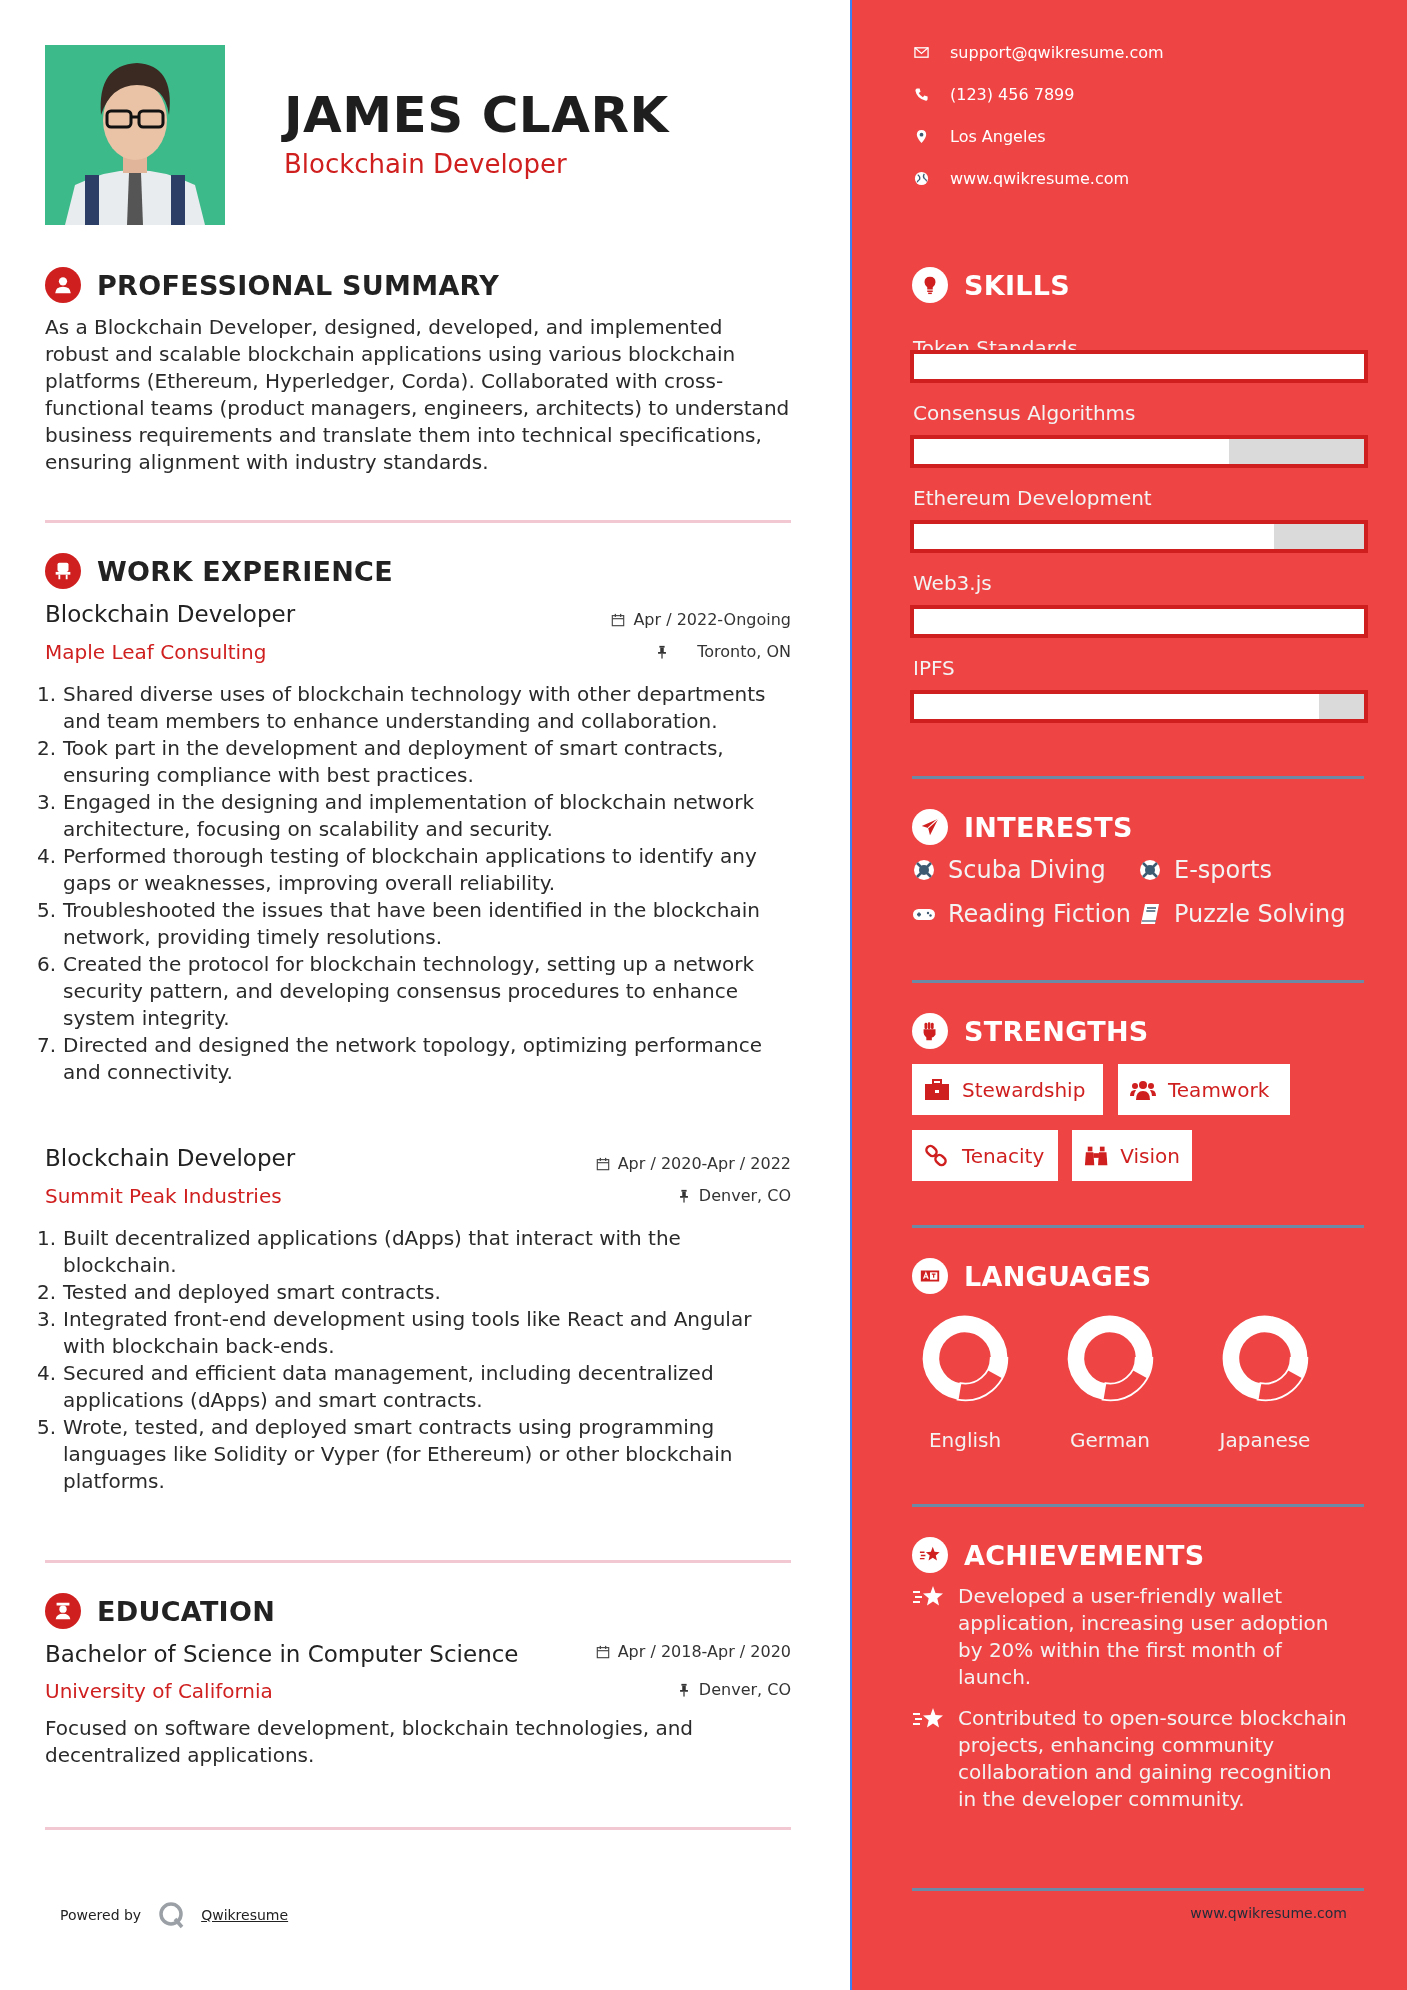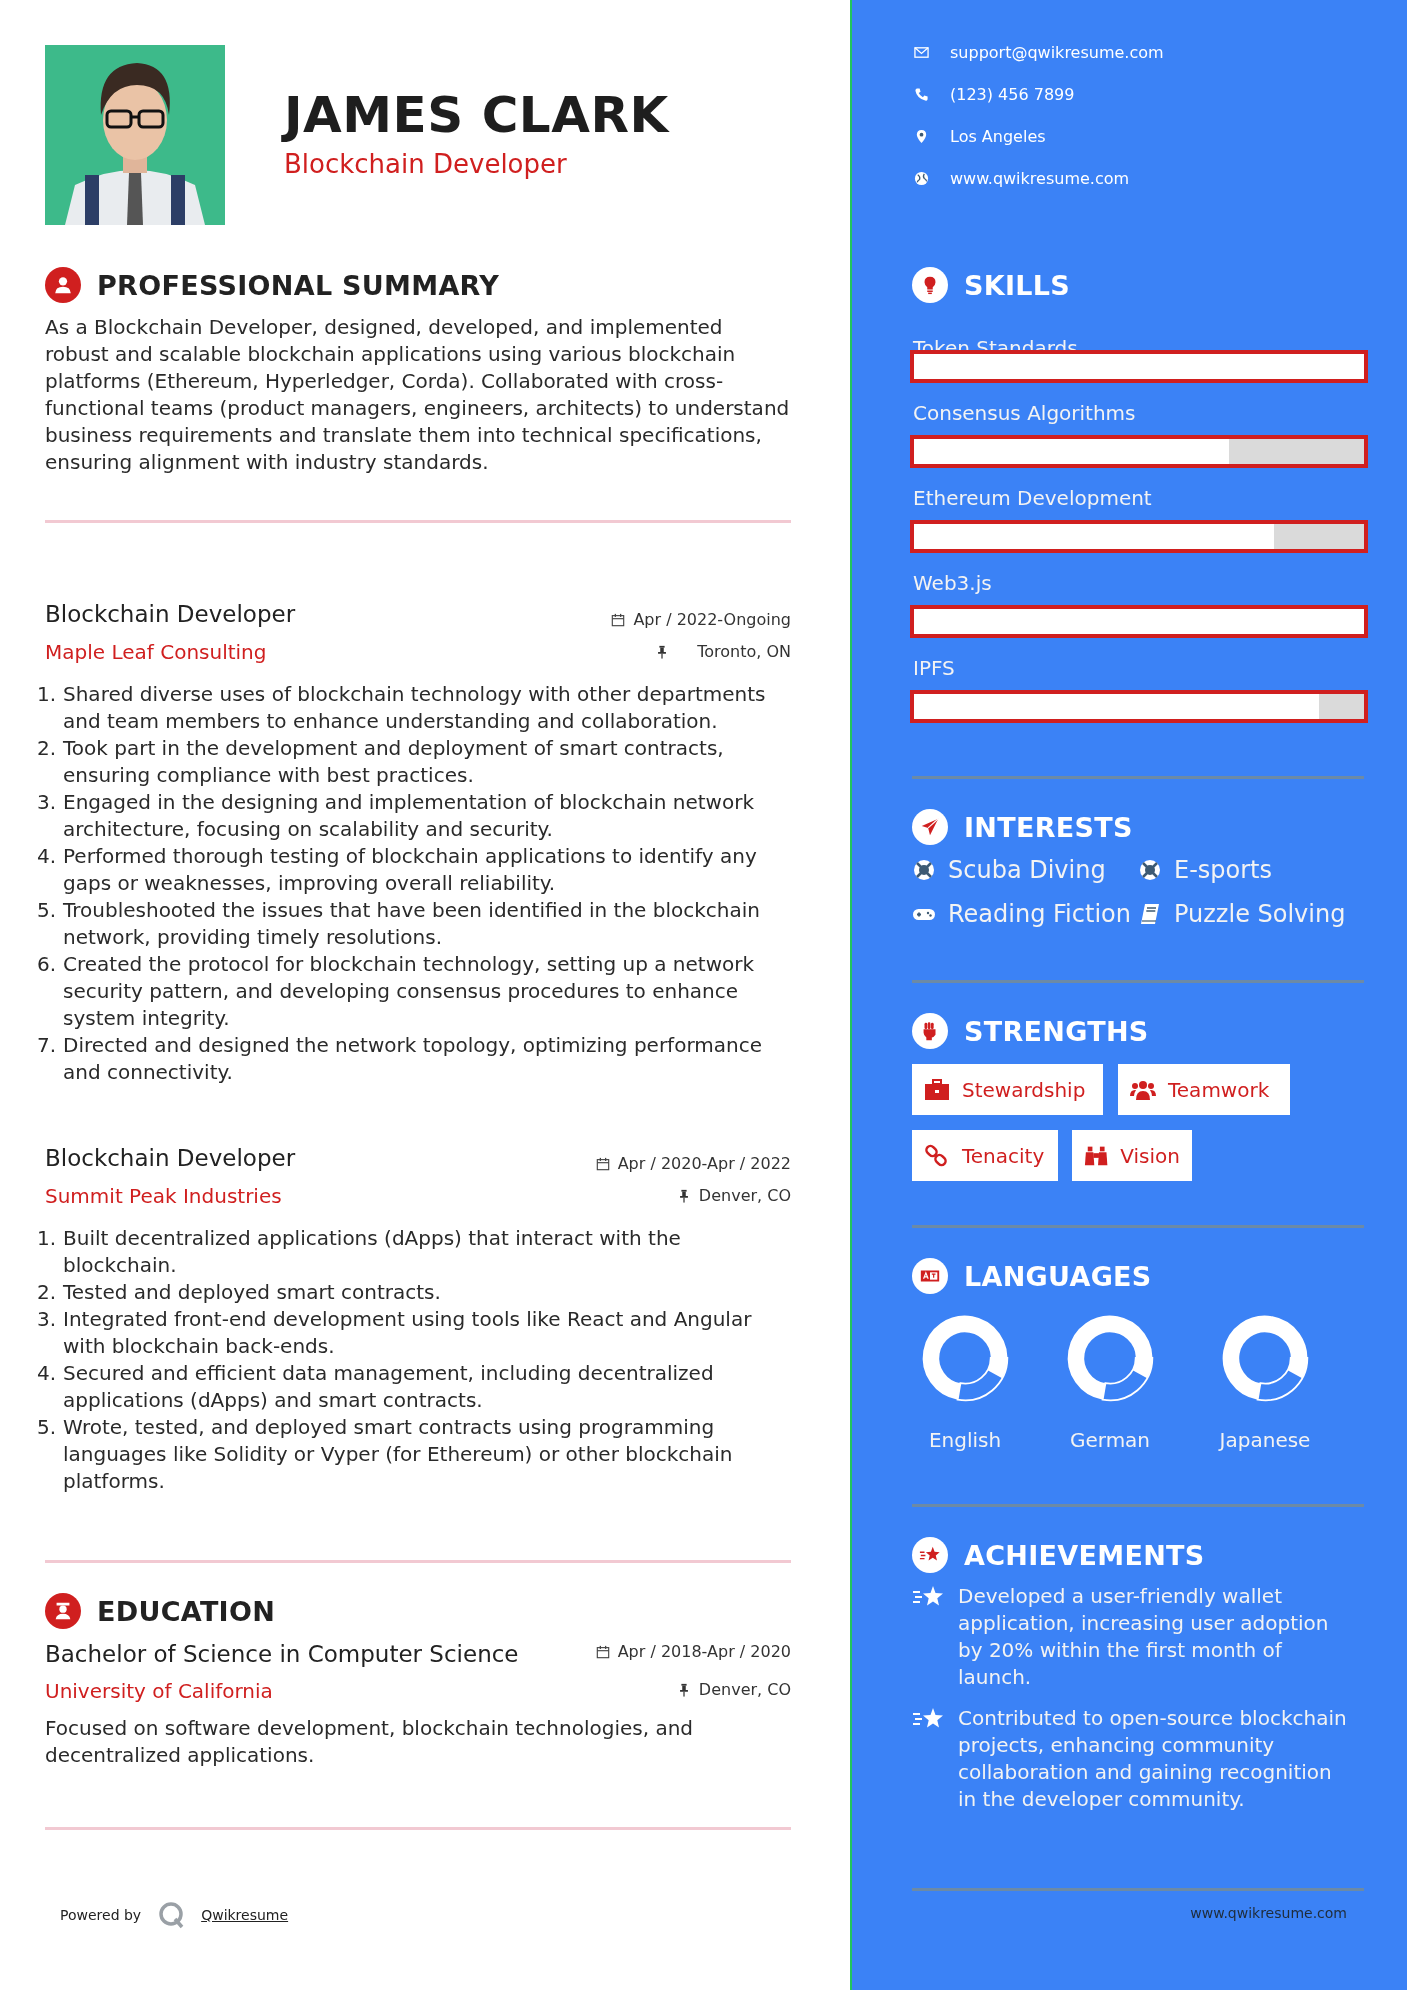--- a/index.html
+++ b/index.html
@@ -1,20 +1,20 @@
 <!DOCTYPE html>
 <html><head>
 <meta charset="utf-8">
 <style>
   * { box-sizing: border-box; margin: 0; padding: 0; }
   html, body { width: 1407px; height: 1990px; background: #ffffff; overflow: hidden; }
   body { font-family: "DejaVu Sans", "Liberation Sans", sans-serif; color: #2a2a2a; position: relative; }
 
   .left { position: absolute; left: 0; top: 0; width: 850px; height: 1990px; background: #fff; }
-  .right { position: absolute; left: 850px; top: 0; width: 557px; height: 1990px; background: #3b82f6; border-left: 2px solid #22c55e; }
+  .right { position: absolute; left: 850px; top: 0; width: 557px; height: 1990px; background: #ef4444; border-left: 2px solid #3b82f6; }
 
   
   .photo { position: absolute; left: 45px; top: 45px; width: 180px; height: 180px; background: #3dba8a; overflow: hidden; }
   .photo svg { width: 100%; height: 100%; display: block; }
   .name { position: absolute; left: 284px; top: 86px; font-size: 50px; font-weight: bold; color: #1e1e1e; letter-spacing: 0.5px; }
   .title { position: absolute; left: 284px; top: 149px; font-size: 26px; color: #d01f1f; }
 
   
   .sec-head { position: absolute; display: flex; align-items: center; }
   .sec-icon { width: 36px; height: 36px; border-radius: 50%; display: flex; align-items: center; justify-content: center; margin-right: 16px; flex-shrink: 0; }
@@ -96,20 +96,31 @@
       <svg viewBox="0 0 24 24">
           <circle cx="12" cy="8" r="4.5" fill="#fff"></circle>
           <path d="M3.5 21 Q4 14 12 14 Q20 14 20.5 21 Z" fill="#fff"></path>
         </svg>
     </span>
     <span class="sec-title">PROFESSIONAL SUMMARY</span>
   </div>
   <div class="para" style="top:314px;">As a Blockchain Developer, designed, developed, and implemented robust and scalable blockchain applications using various blockchain platforms (Ethereum, Hyperledger, Corda). Collaborated with cross-functional teams (product managers, engineers, architects) to understand business requirements and translate them into technical specifications, ensuring alignment with industry standards.</div>
   <div class="divider-l" style="top:520px;"></div>
 
+  <div class="sec-head" style="left:45px; top:553px;">
+    <span class="sec-icon">
+      <svg viewBox="0 0 24 24">
+          <rect x="6" y="3" width="12" height="10" rx="2" fill="#fff"></rect>
+          <rect x="4" y="13" width="16" height="3" fill="#fff"></rect>
+          <rect x="7" y="16" width="2" height="5" fill="#fff"></rect>
+          <rect x="15" y="16" width="2" height="5" fill="#fff"></rect>
+        </svg>
+    </span>
+    <span class="sec-title">WORK EXPERIENCE</span>
+  </div>
 
   <div class="job-title" style="top:601px;">Blockchain Developer</div>
   <div class="job-meta" style="top:610px;">
     <svg viewBox="0 0 16 16">
         <rect x="1.5" y="3" width="13" height="11.5" fill="none" stroke="#444" stroke-width="1.3"></rect>
         <line x1="1.5" y1="6.5" x2="14.5" y2="6.5" stroke="#444" stroke-width="1.3"></line>
         <line x1="5" y1="1" x2="5" y2="4.5" stroke="#444" stroke-width="1.5"></line>
         <line x1="11" y1="1" x2="11" y2="4.5" stroke="#444" stroke-width="1.5"></line>
       </svg>
     <span>Apr / 2022-Ongoing</span>

